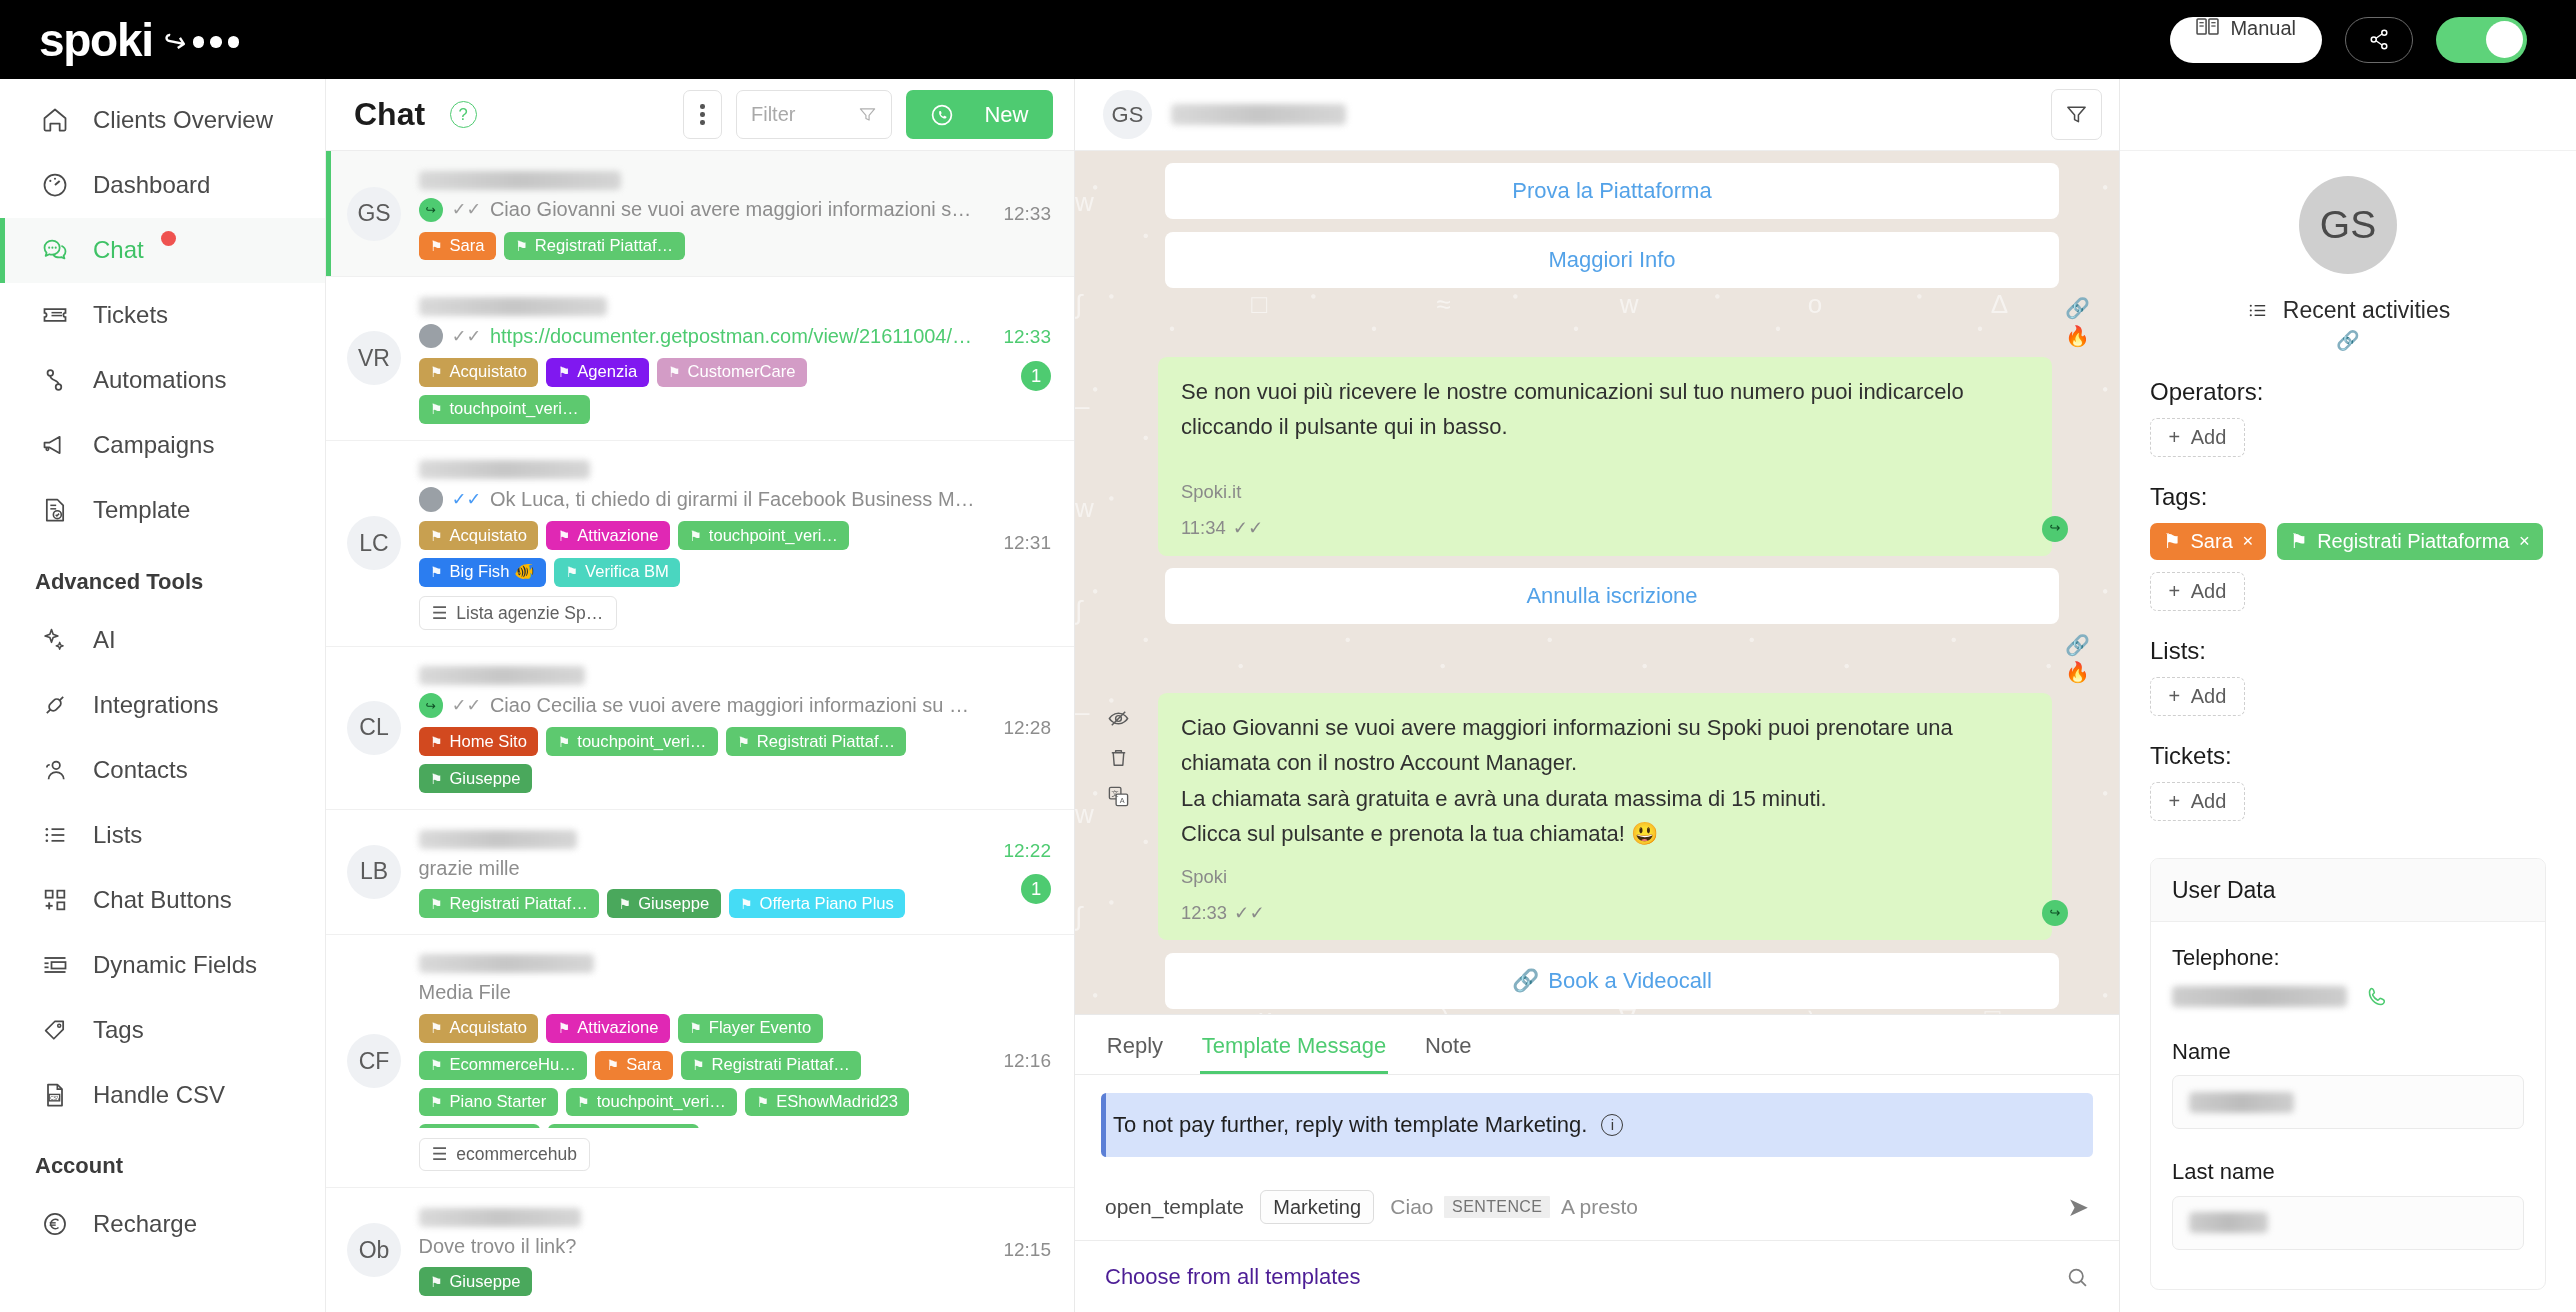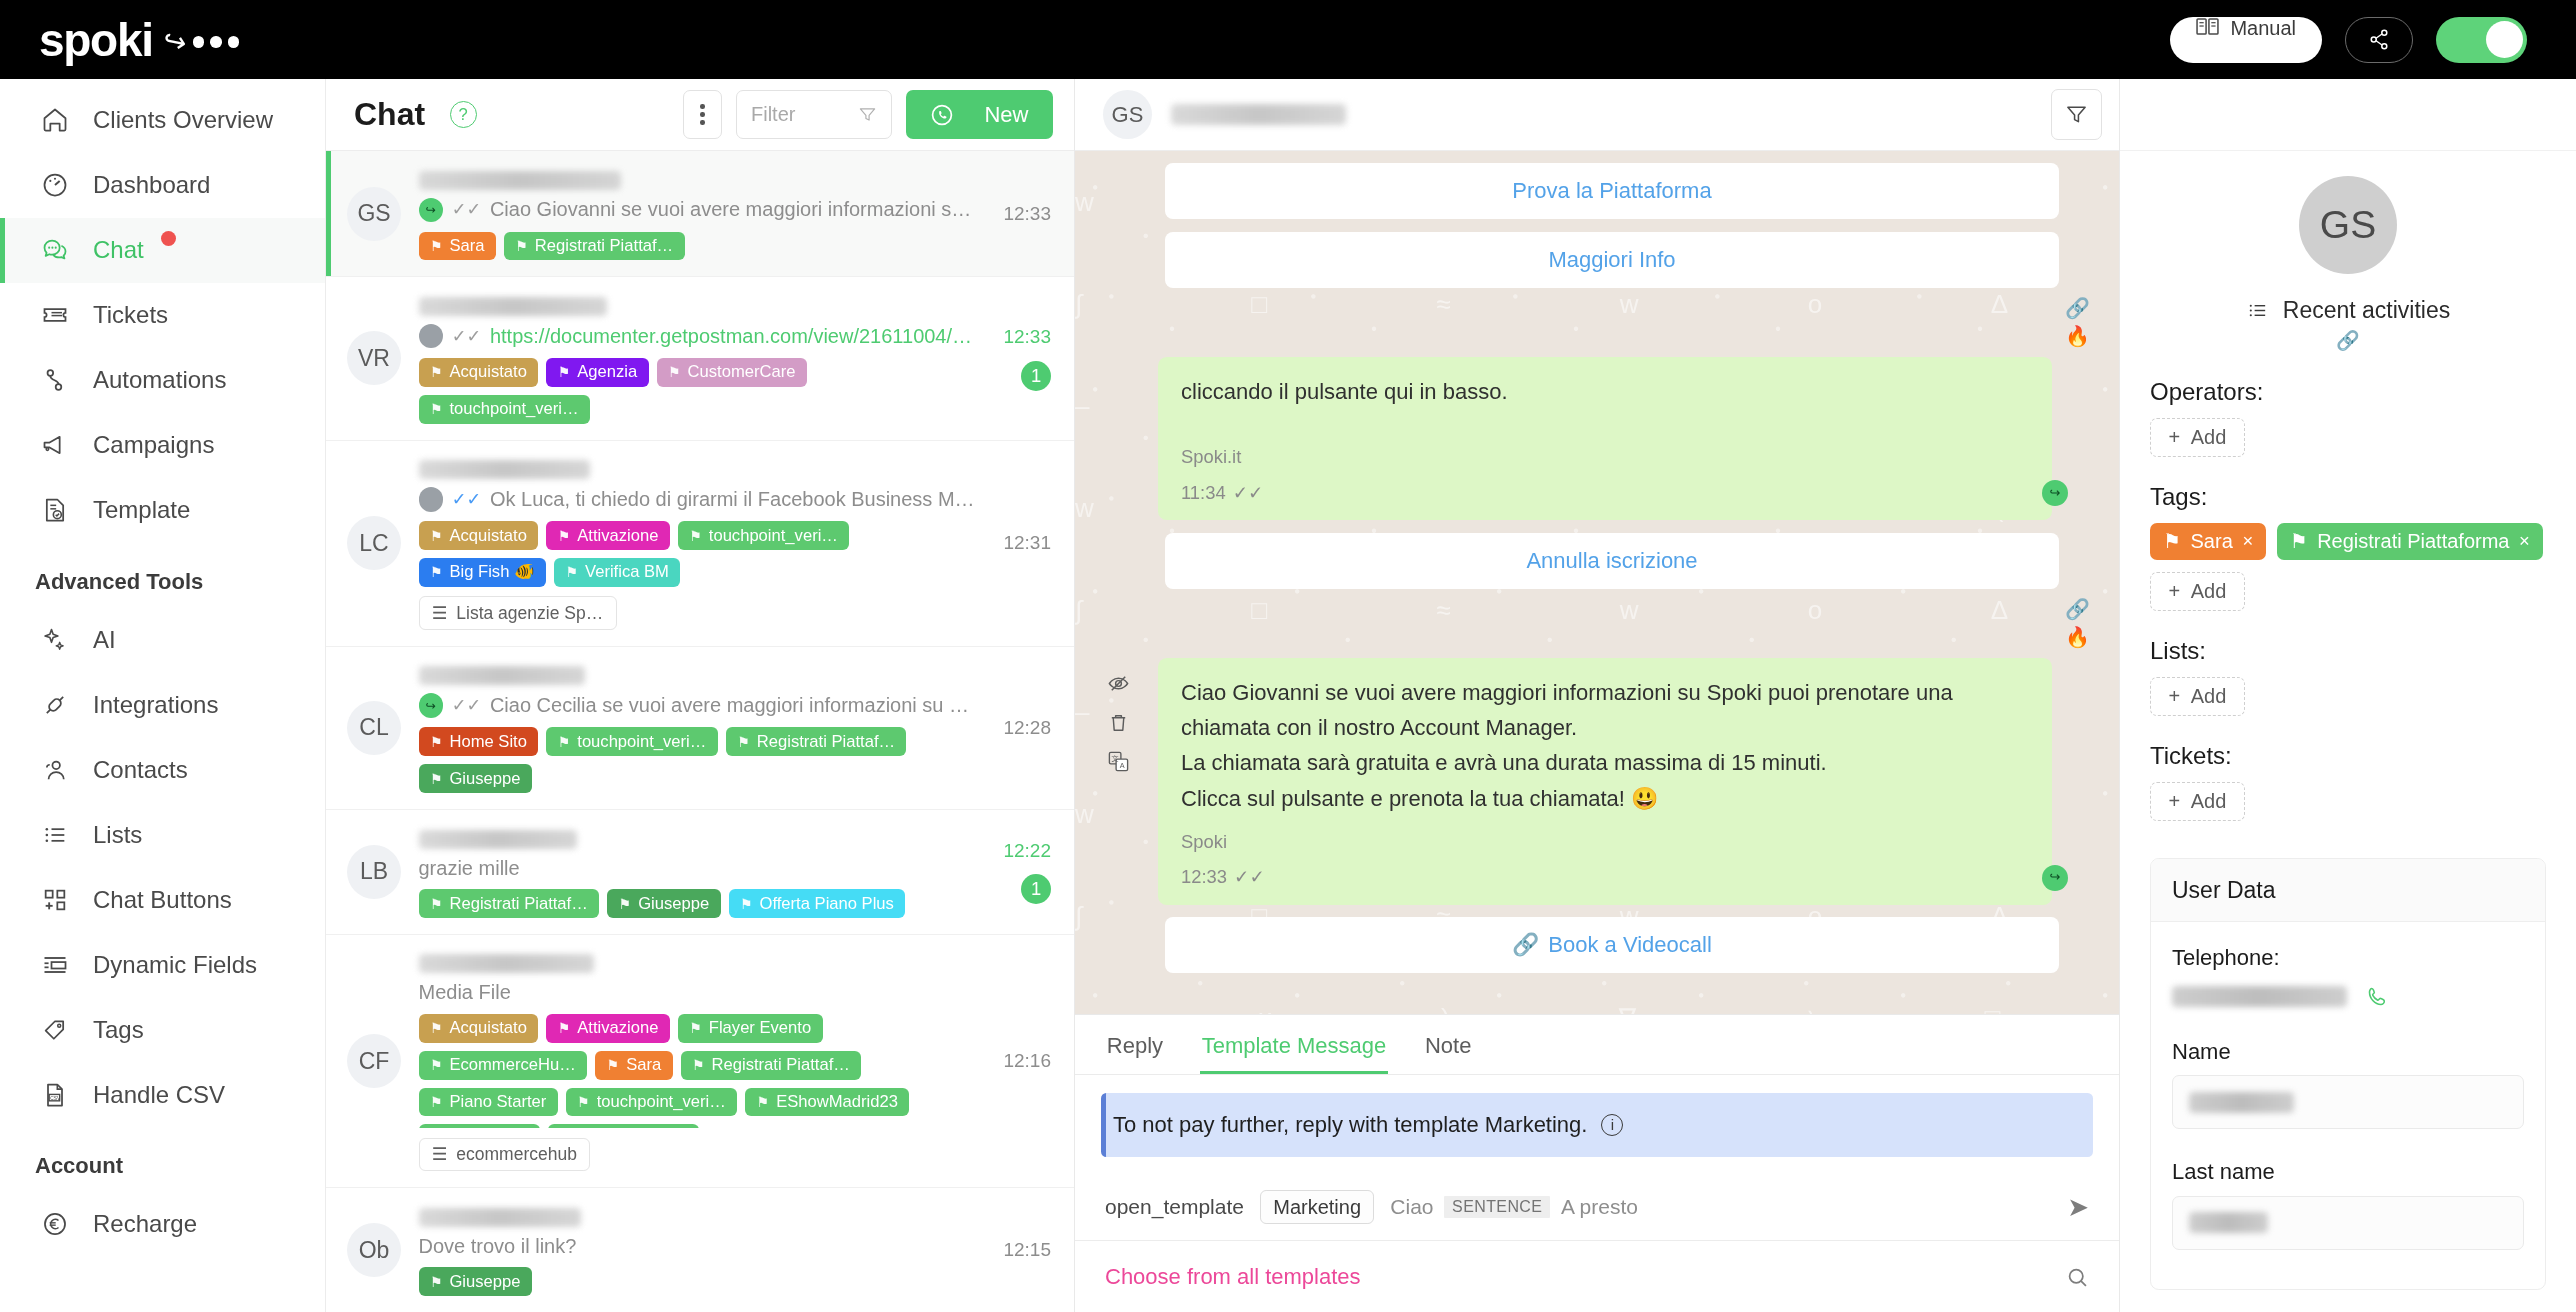--- a/index.html
+++ b/index.html
@@ -224,21 +224,21 @@
   .tpl-row {
     display: flex; align-items: center; gap: 16px; padding: 16px 30px 16px 30px;
     border-bottom: 0.9px solid #ececec; font-size: 21px; color: #555;
   }
   .tpl-name { color:#4a4a4a; }
   .chip-box { border: 0.9px solid #dcdcdc; border-radius: 6.1px; padding: 4.4px 12.3px; font-size: 20px; color:#3b3b3b; background:#fdfdfd; }
   .tpl-preview { color: #8e8e8e; display:flex; align-items:center; gap: 10.5px; font-size: 21px; }
   .sentence-chip { background:#eee; border-radius:1px; padding: 1.8px 8px; font-size: 16px; color:#737373; letter-spacing:0.4px; }
   .send-ico { margin-left: auto; color:#7d7d7d; font-size: 26px; cursor:pointer; }
   .all-tpl-row {
-    display:flex; align-items:center; padding: 23px 30px; font-size: 22px; color: #ec4899; cursor:pointer;
+    display:flex; align-items:center; padding: 23px 30px; font-size: 22px; color: #4c1d95; cursor:pointer;
   }
   .all-tpl-row .search-ico { margin-left: auto; color:#7d7d7d; font-size: 23px; }
 
   
   .rightpanel { width: 456px; flex: 0 0 456px; background:#fff; padding: 0 30px; overflow: hidden; }
   .rp-top { height: 72px; border-bottom: 0.9px solid #f1f1f1; margin: 0 -30px; }
   .rp-avatar {
     width: 98px; height: 98px; border-radius: 50%; background: #cfcfcf; color:#4a4a4a;
     font-size: 39px; display:flex; align-items:center; justify-content:center; margin: 24.5px auto 0;
   }
@@ -818,20 +818,21 @@
         <div class="link-btn-row">Maggiori Info</div>
 
         <div class="side-icons">
           <span class="lnk">🔗</span>
           <span class="fire">🔥</span>
         </div>
 
         <div class="bubble-wrap">
           <div class="msg-actions"></div>
           <div class="bubble">
+            <p>Se non vuoi più ricevere le nostre comunicazioni sul tuo numero puoi indicarcelo</p>
             <p>cliccando il pulsante qui in basso.</p>
             <div class="gap"></div>
             <div class="meta">Spoki.it</div>
             <div class="time">
               <span>11:34</span>
               <span>✓✓</span>
             </div>
             <span class="bubble-badge">↪</span>
           </div>
         </div>

